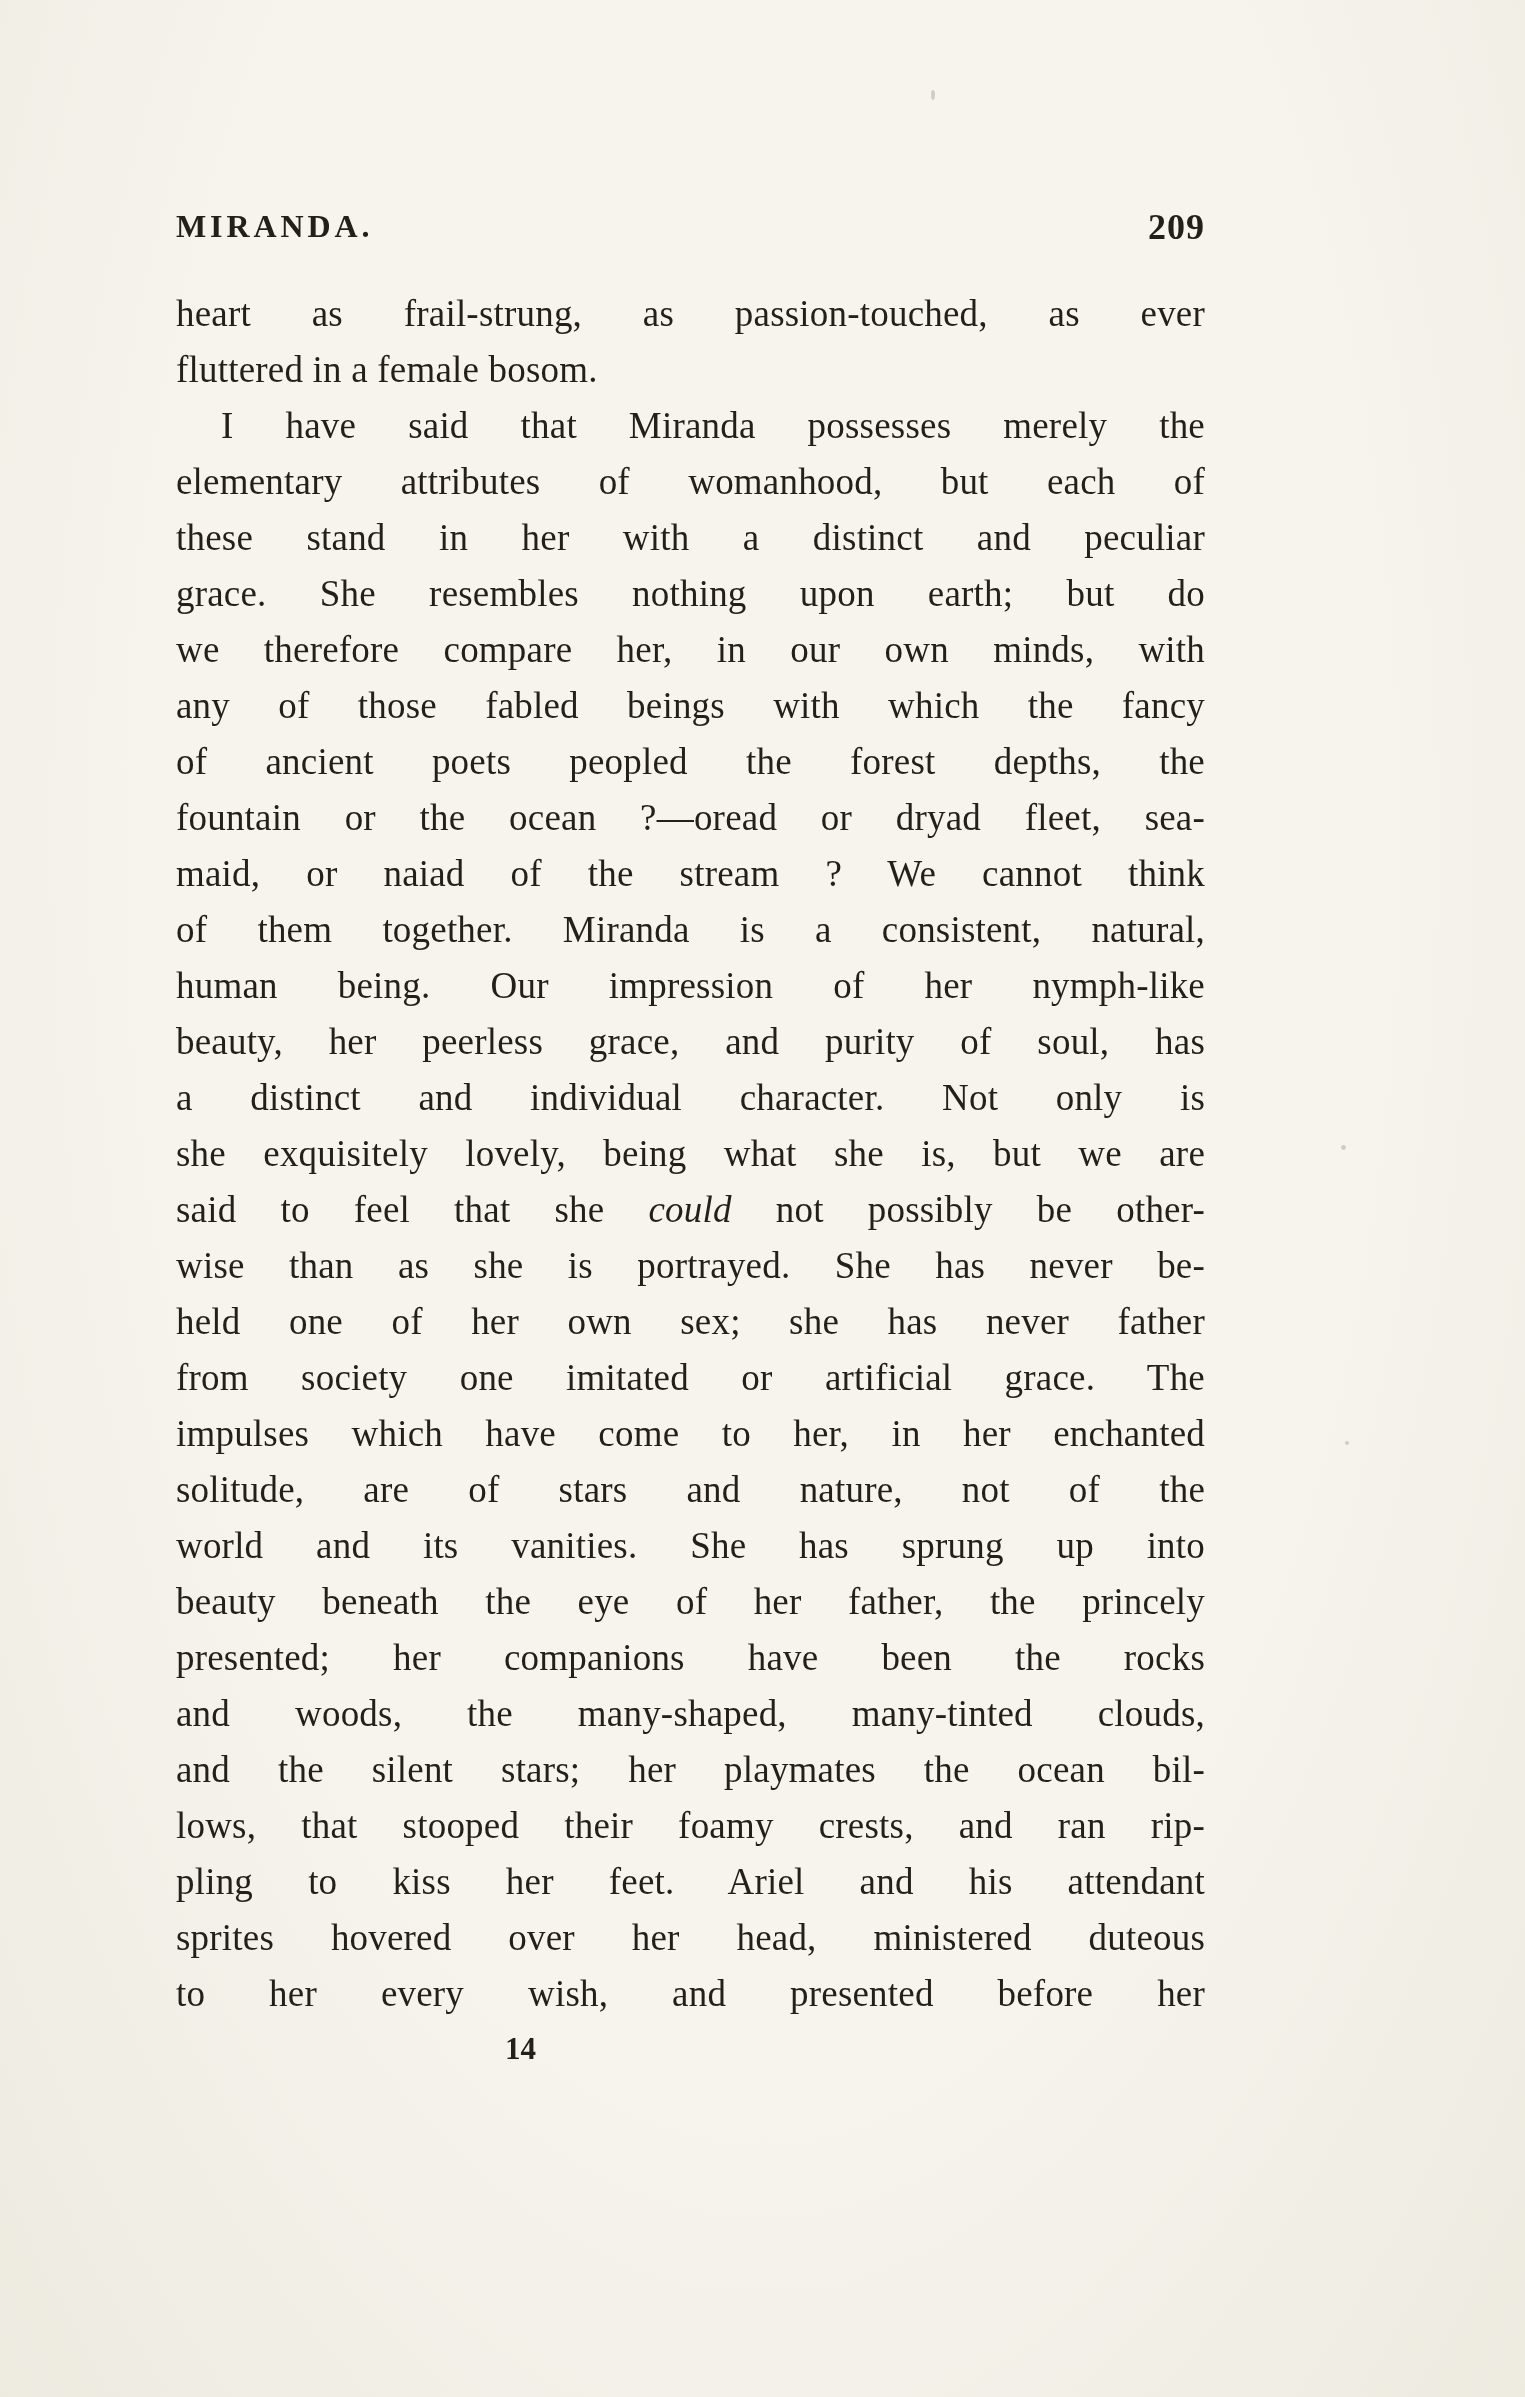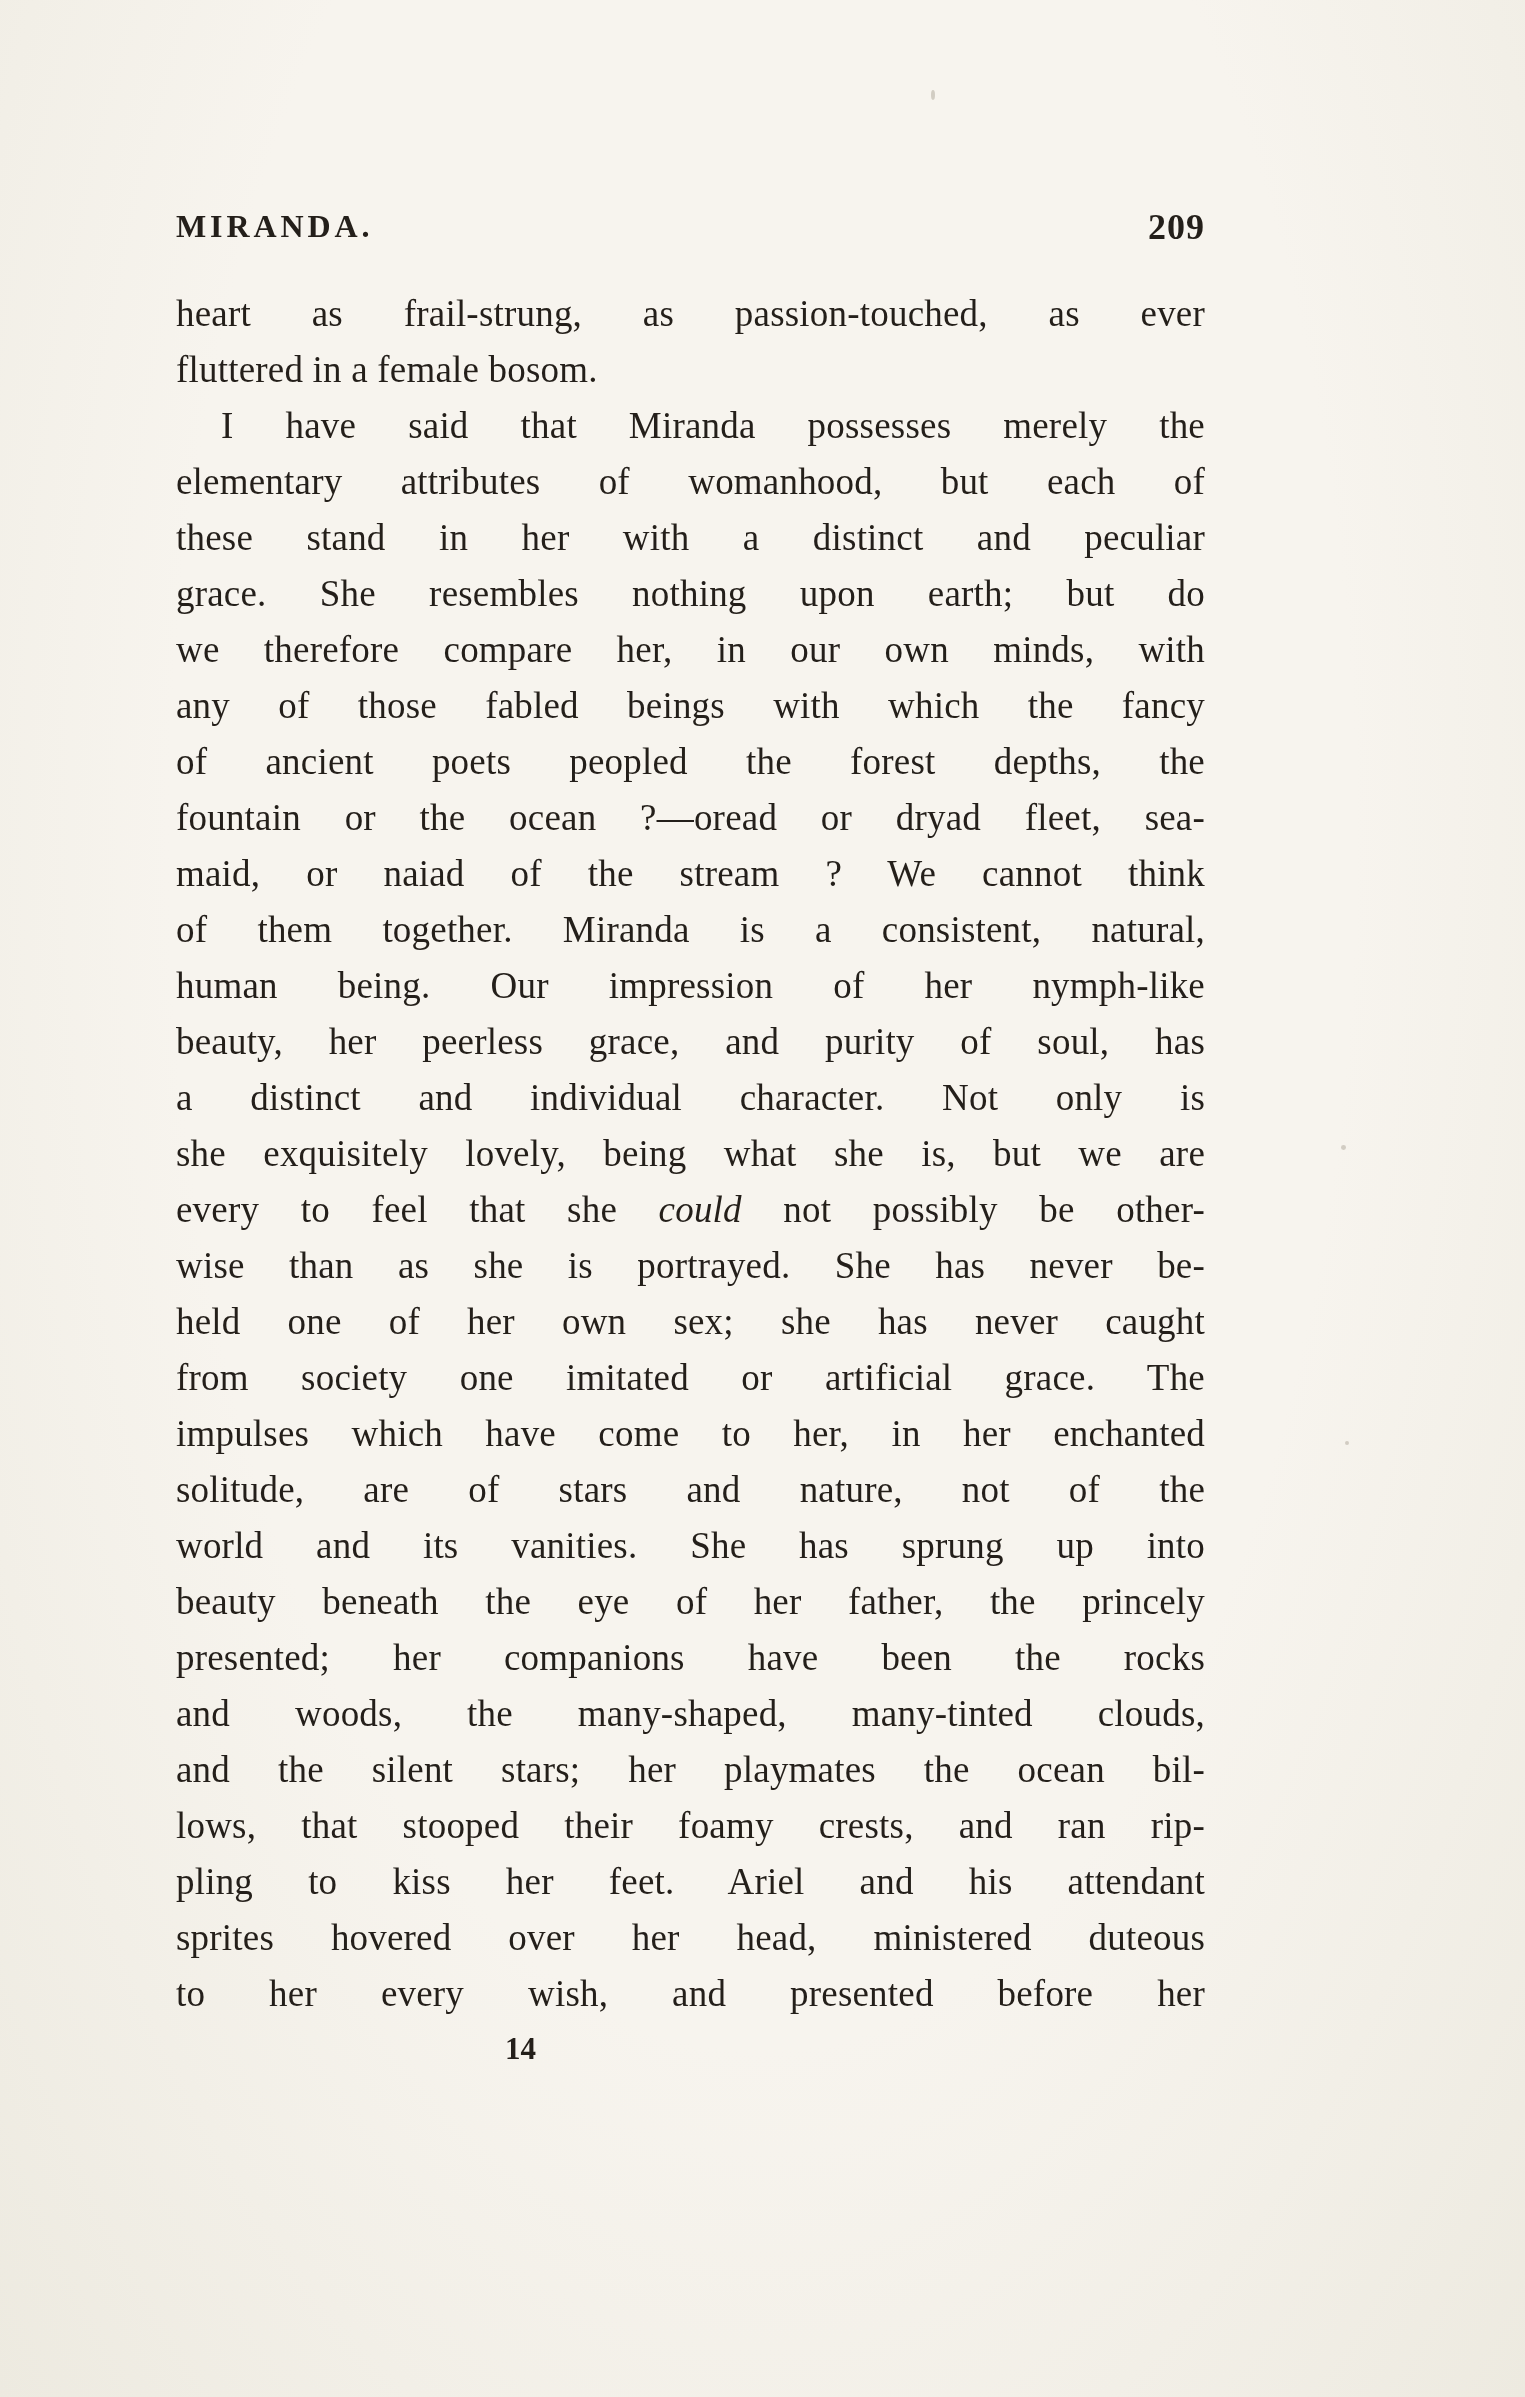--- a/index.html
+++ b/index.html
@@ -85,23 +85,23 @@
         <div class="line"><span>we therefore compare her, in our own minds, with</span></div>
         <div class="line"><span>any of those fabled beings with which the fancy</span></div>
         <div class="line"><span>of ancient poets peopled the forest depths, the</span></div>
         <div class="line"><span>fountain or the ocean ?—oread or dryad fleet, sea-</span></div>
         <div class="line"><span>maid, or naiad of the stream ? We cannot think</span></div>
         <div class="line"><span>of them together. Miranda is a consistent, natural,</span></div>
         <div class="line"><span>human being. Our impression of her nymph-like</span></div>
         <div class="line"><span>beauty, her peerless grace, and purity of soul, has</span></div>
         <div class="line"><span>a distinct and individual character. Not only is</span></div>
         <div class="line"><span>she exquisitely lovely, being what she is, but we are</span></div>
-        <div class="line"><span>every to feel that she </span><span class="italic">could</span><span> not possibly be other-</span></div>
+        <div class="line"><span>said to feel that she </span><span class="italic">could</span><span> not possibly be other-</span></div>
         <div class="line"><span>wise than as she is portrayed. She has never be-</span></div>
-        <div class="line"><span>held one of her own sex; she has never caught</span></div>
+        <div class="line"><span>held one of her own sex; she has never father</span></div>
         <div class="line"><span>from society one imitated or artificial grace. The</span></div>
         <div class="line"><span>impulses which have come to her, in her enchanted</span></div>
         <div class="line"><span>solitude, are of stars and nature, not of the</span></div>
         <div class="line"><span>world and its vanities. She has sprung up into</span></div>
         <div class="line"><span>beauty beneath the eye of her father, the princely</span></div>
         <div class="line"><span>presented; her companions have been the rocks</span></div>
         <div class="line"><span>and woods, the many-shaped, many-tinted clouds,</span></div>
         <div class="line"><span>and the silent stars; her playmates the ocean bil-</span></div>
         <div class="line"><span>lows, that stooped their foamy crests, and ran rip-</span></div>
         <div class="line"><span>pling to kiss her feet. Ariel and his attendant</span></div>

